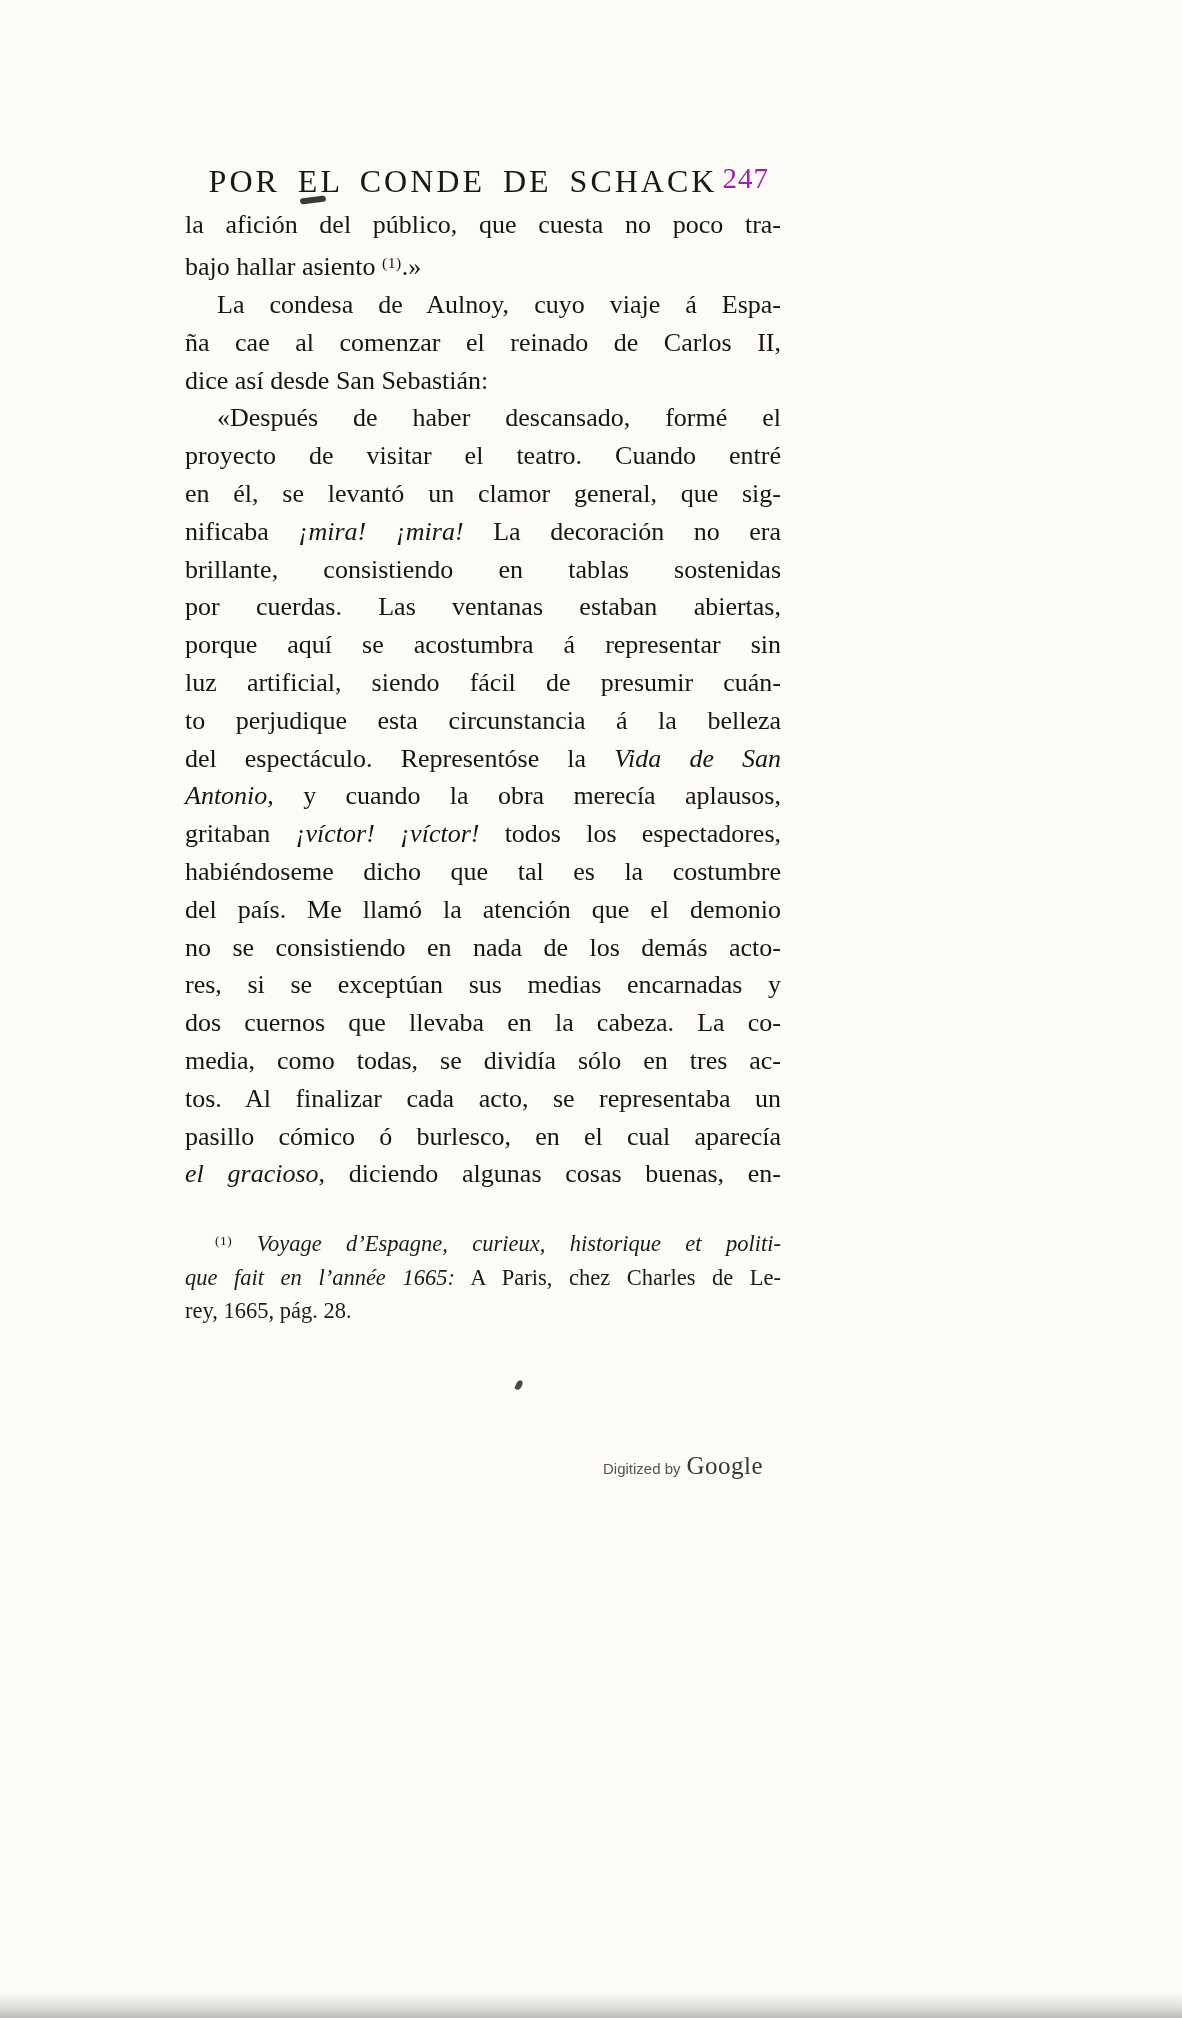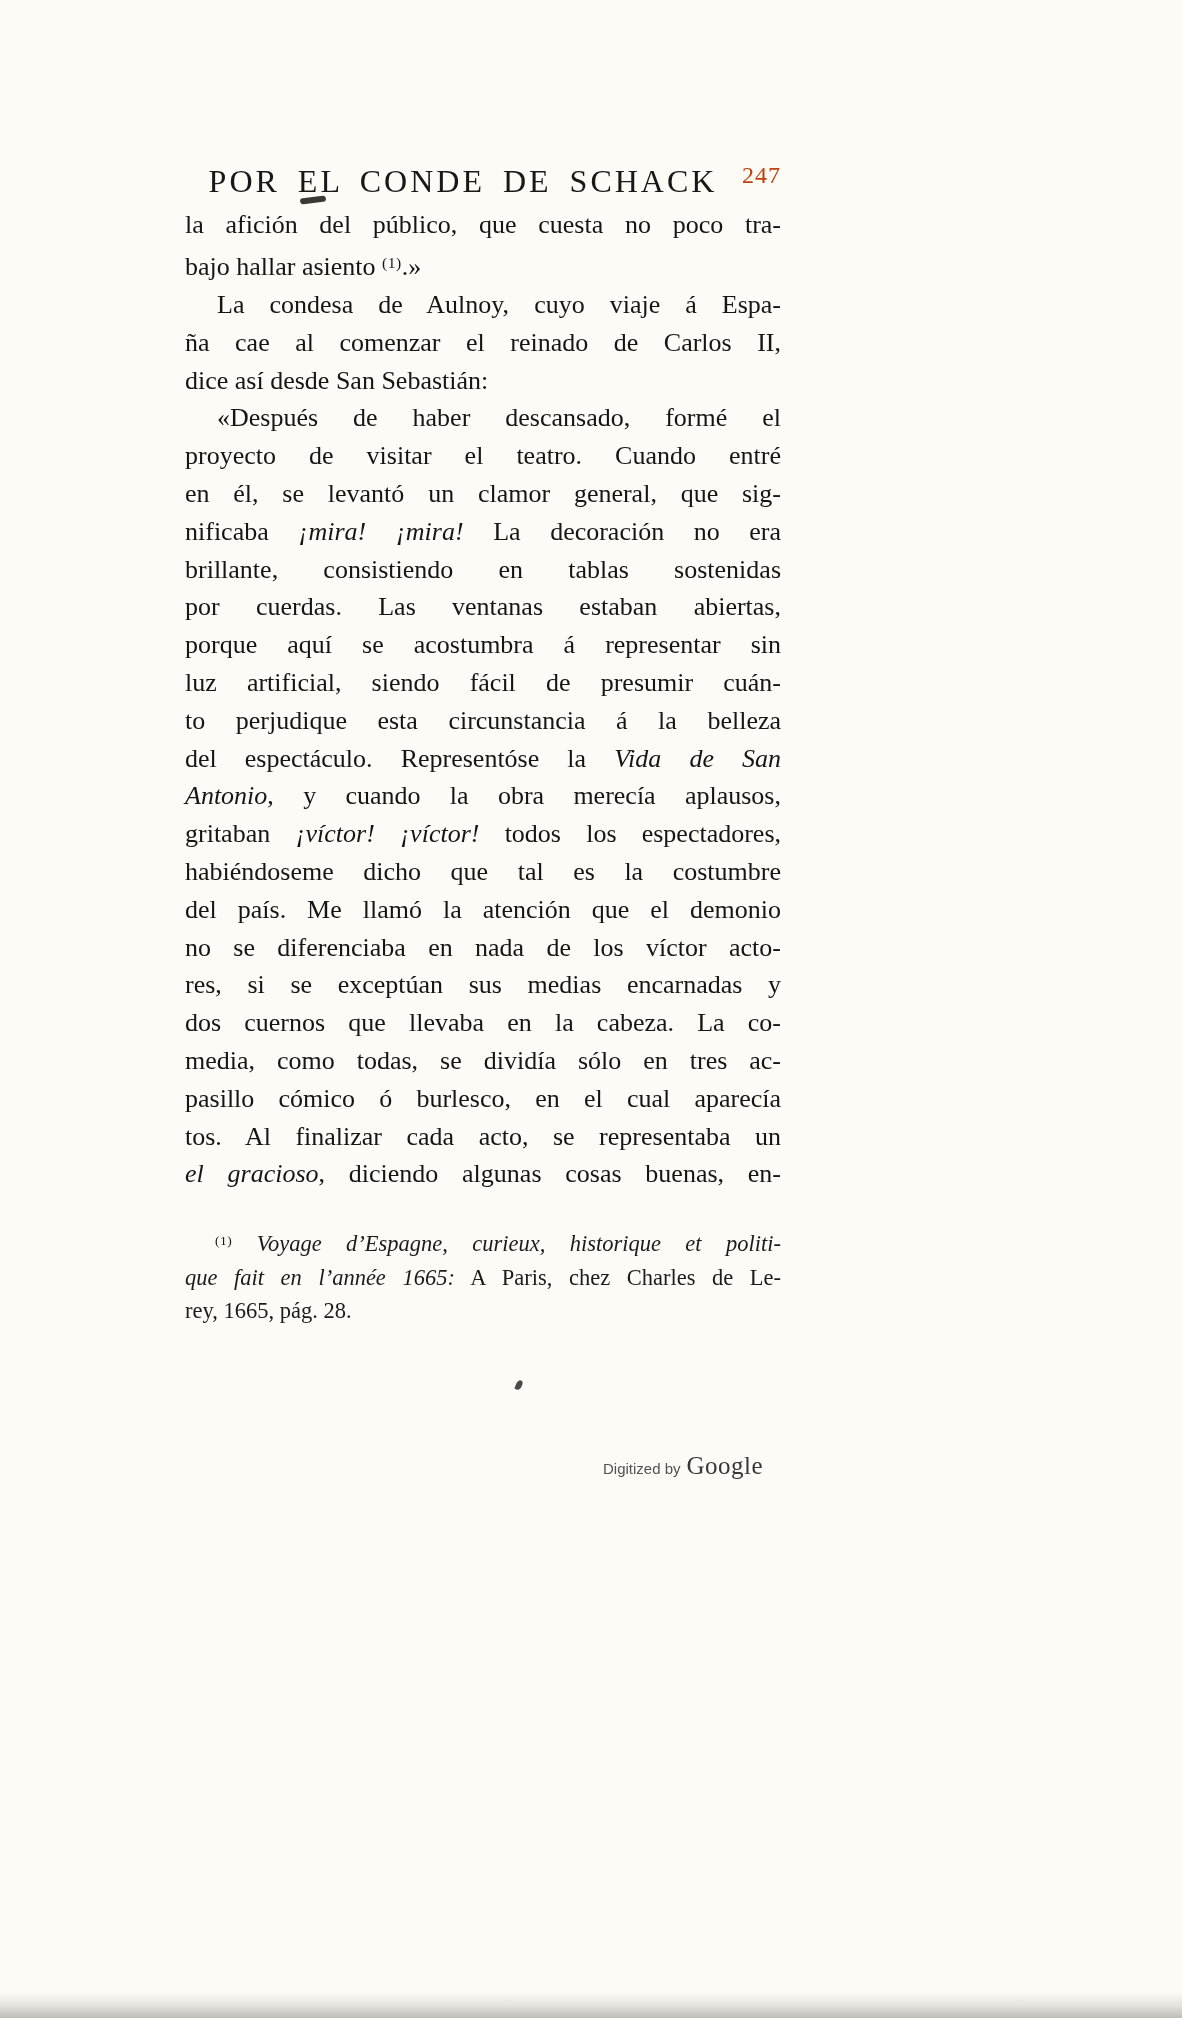--- a/index.html
+++ b/index.html
@@ -26,25 +26,25 @@
     position: absolute;
     left: 0; right: 0;
     text-align: center;
     font-size: 32px;
     letter-spacing: 3px;
     word-spacing: 7px;
     color: #1a1816;
   }
   .page-number {
     position: absolute;
-    right: 0;
+    right: 12px;
     top: -1px;
-    font-size: 24px;
+    font-size: 29px;
     letter-spacing: 1px;
-    color: #c2410c;
+    color: #a21caf;
   }
 
   
   .body-block {
     position: absolute;
     left: 145px;
     top: 206px;
     width: 636px;
   }
   .line {
@@ -164,26 +164,26 @@
       <div class="line just"><span>brillante, consistiendo en tablas sostenidas</span></div>
       <div class="line just"><span>por cuerdas. Las ventanas estaban abiertas,</span></div>
       <div class="line just"><span>porque aquí se acostumbra á representar sin</span></div>
       <div class="line just"><span>luz artificial, siendo fácil de presumir cuán-</span></div>
       <div class="line just"><span>to perjudique esta circunstancia á la belleza</span></div>
       <div class="line just"><span>del espectáculo. Representóse la </span><span class="italic">Vida de San</span></div>
       <div class="line just"><span class="italic">Antonio</span><span>, y cuando la obra merecía aplausos,</span></div>
       <div class="line just"><span>gritaban </span><span class="italic">¡víctor! ¡víctor!</span><span> todos los espectadores,</span></div>
       <div class="line just"><span>habiéndoseme dicho que tal es la costumbre</span></div>
       <div class="line just"><span>del país. Me llamó la atención que el demonio</span></div>
-      <div class="line just"><span>no se diferenciaba en nada de los víctor acto-</span></div>
+      <div class="line just"><span>no se consistiendo en nada de los demás acto-</span></div>
       <div class="line just"><span>res, si se exceptúan sus medias encarnadas y</span></div>
       <div class="line just"><span>dos cuernos que llevaba en la cabeza. La co-</span></div>
       <div class="line just"><span>media, como todas, se dividía sólo en tres ac-</span></div>
+      <div class="line just"><span>tos. Al finalizar cada acto, se representaba un</span></div>
       <div class="line just"><span>pasillo cómico ó burlesco, en el cual aparecía</span></div>
-      <div class="line just"><span>tos. Al finalizar cada acto, se representaba un</span></div>
       <div class="line just"><span class="italic">el gracioso</span><span>, diciendo algunas cosas buenas, en-</span></div>
     </div>
 
   <div class="footnote-block">
       <div class="line just indent"><span class="sup">(1)</span><span>  </span><span class="italic">Voyage d’Espagne, curieux, historique et politi-</span></div>
       <div class="line just"><span class="italic">que fait en l’année 1665:</span><span> A Paris, chez Charles de Le-</span></div>
       <div class="line"><span>rey, 1665, pág. 28.</span></div>
     </div>
 
   <div class="ink-speck"></div>

